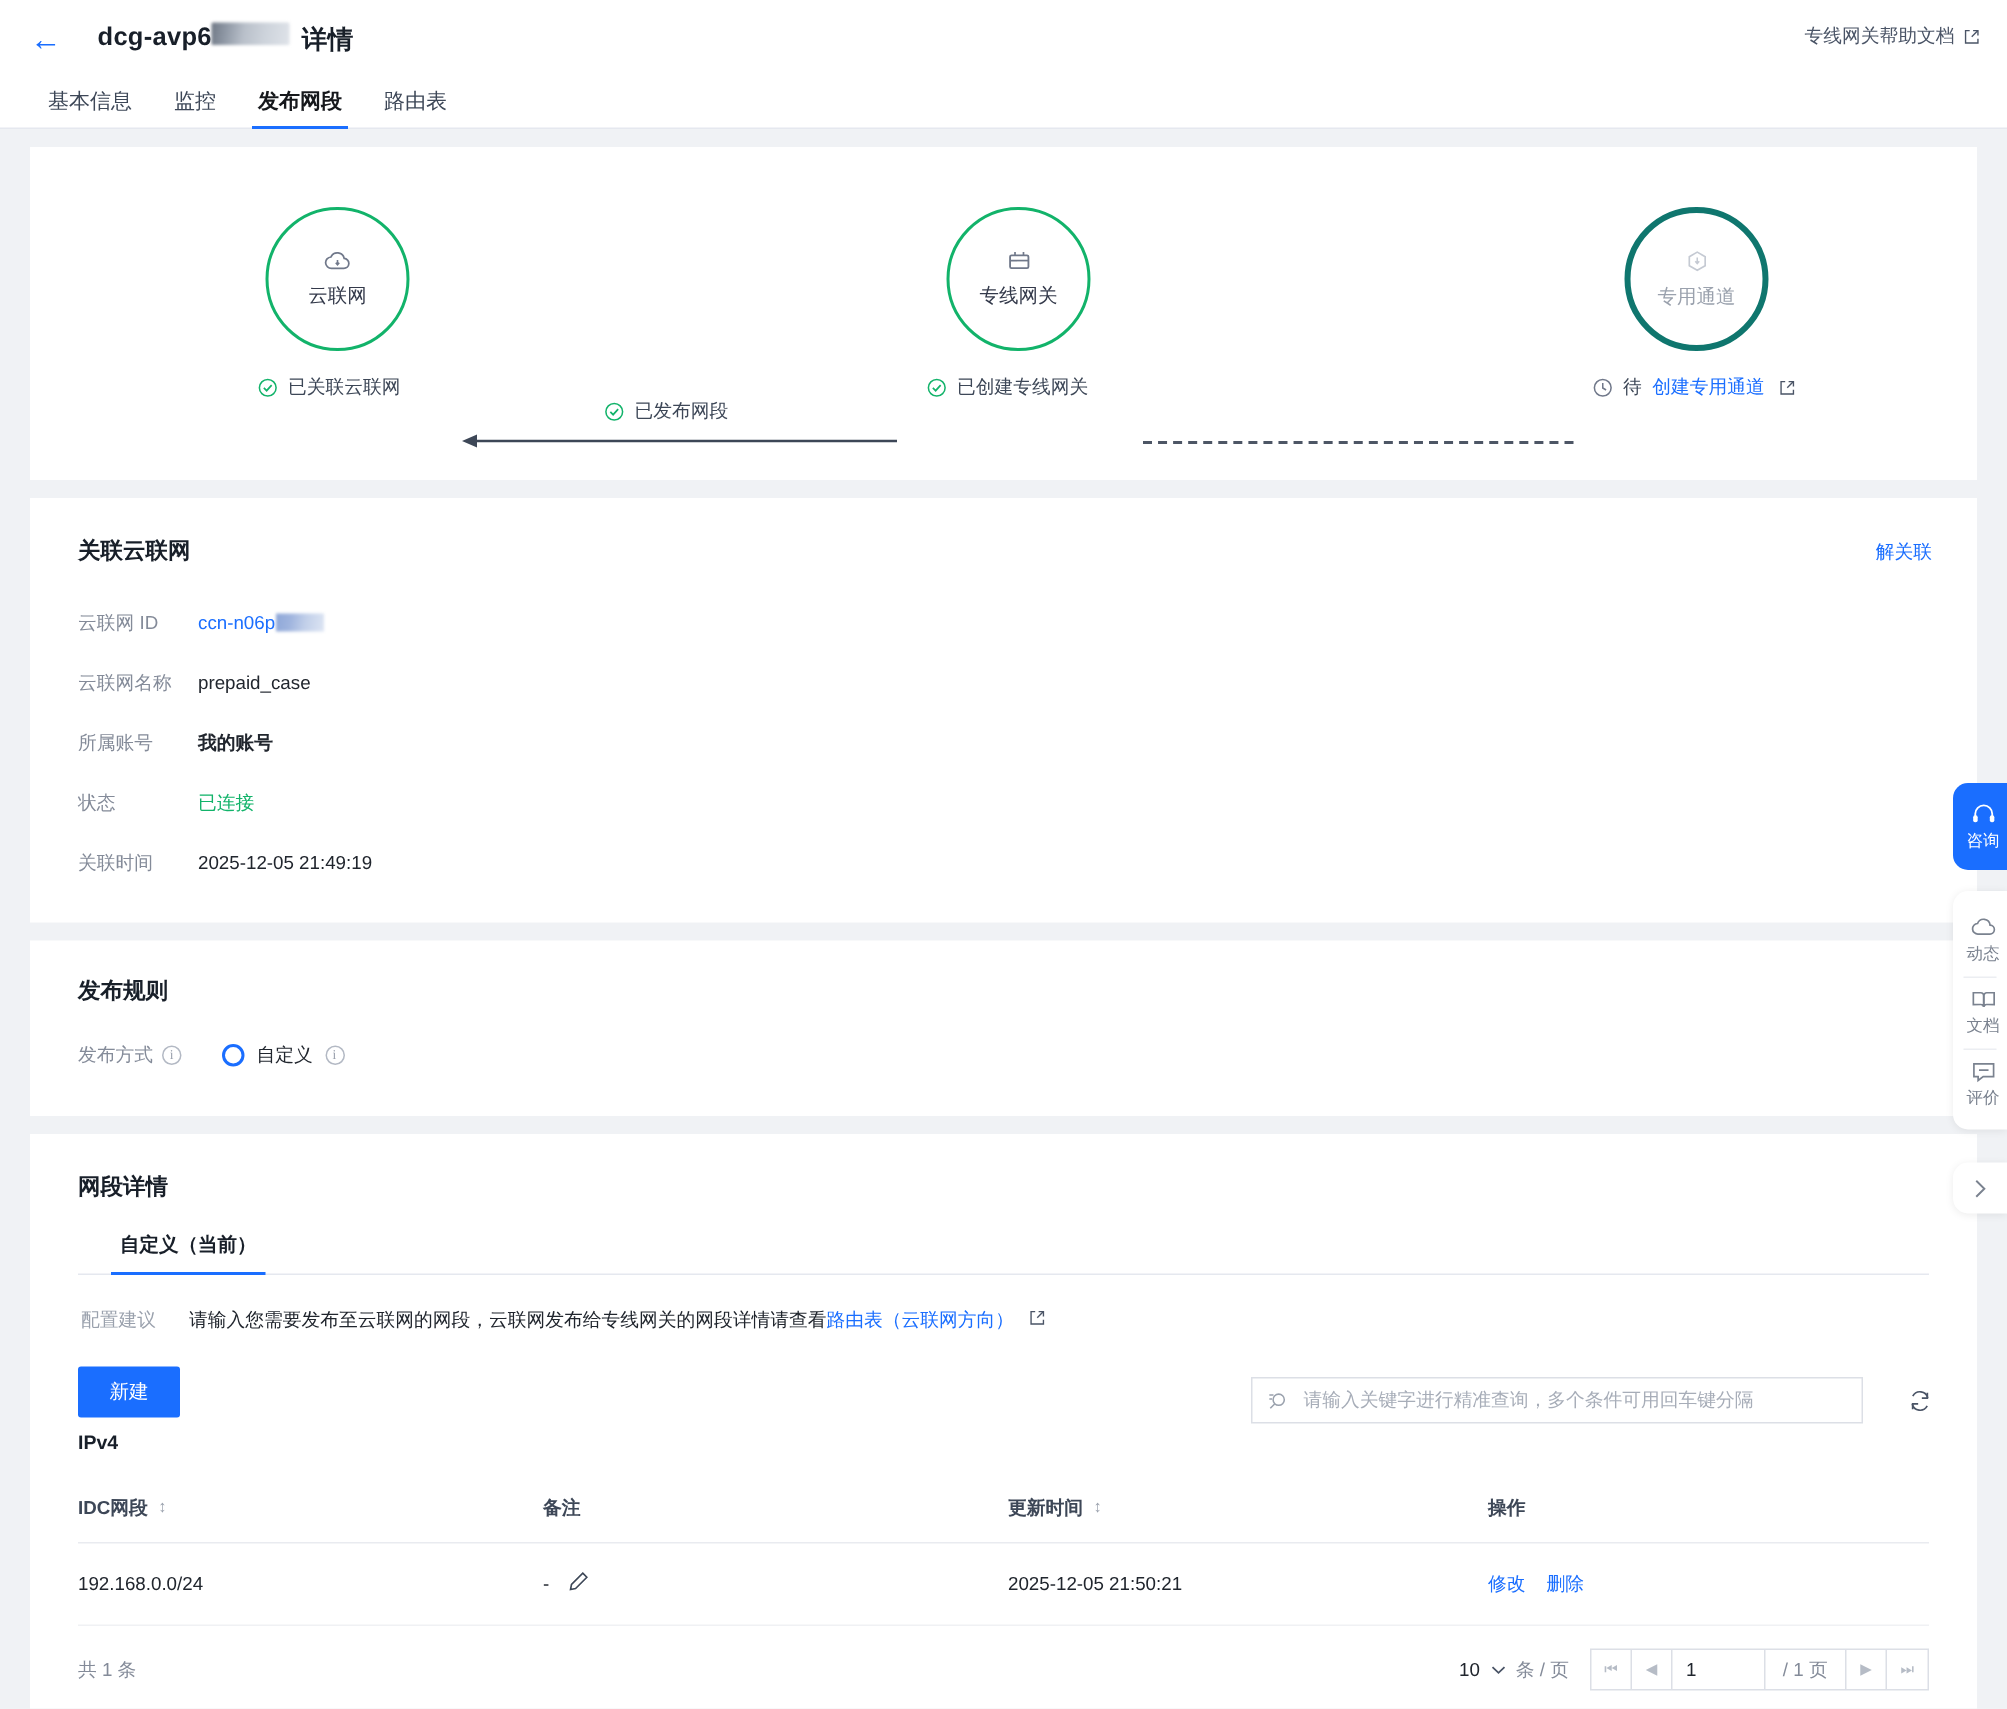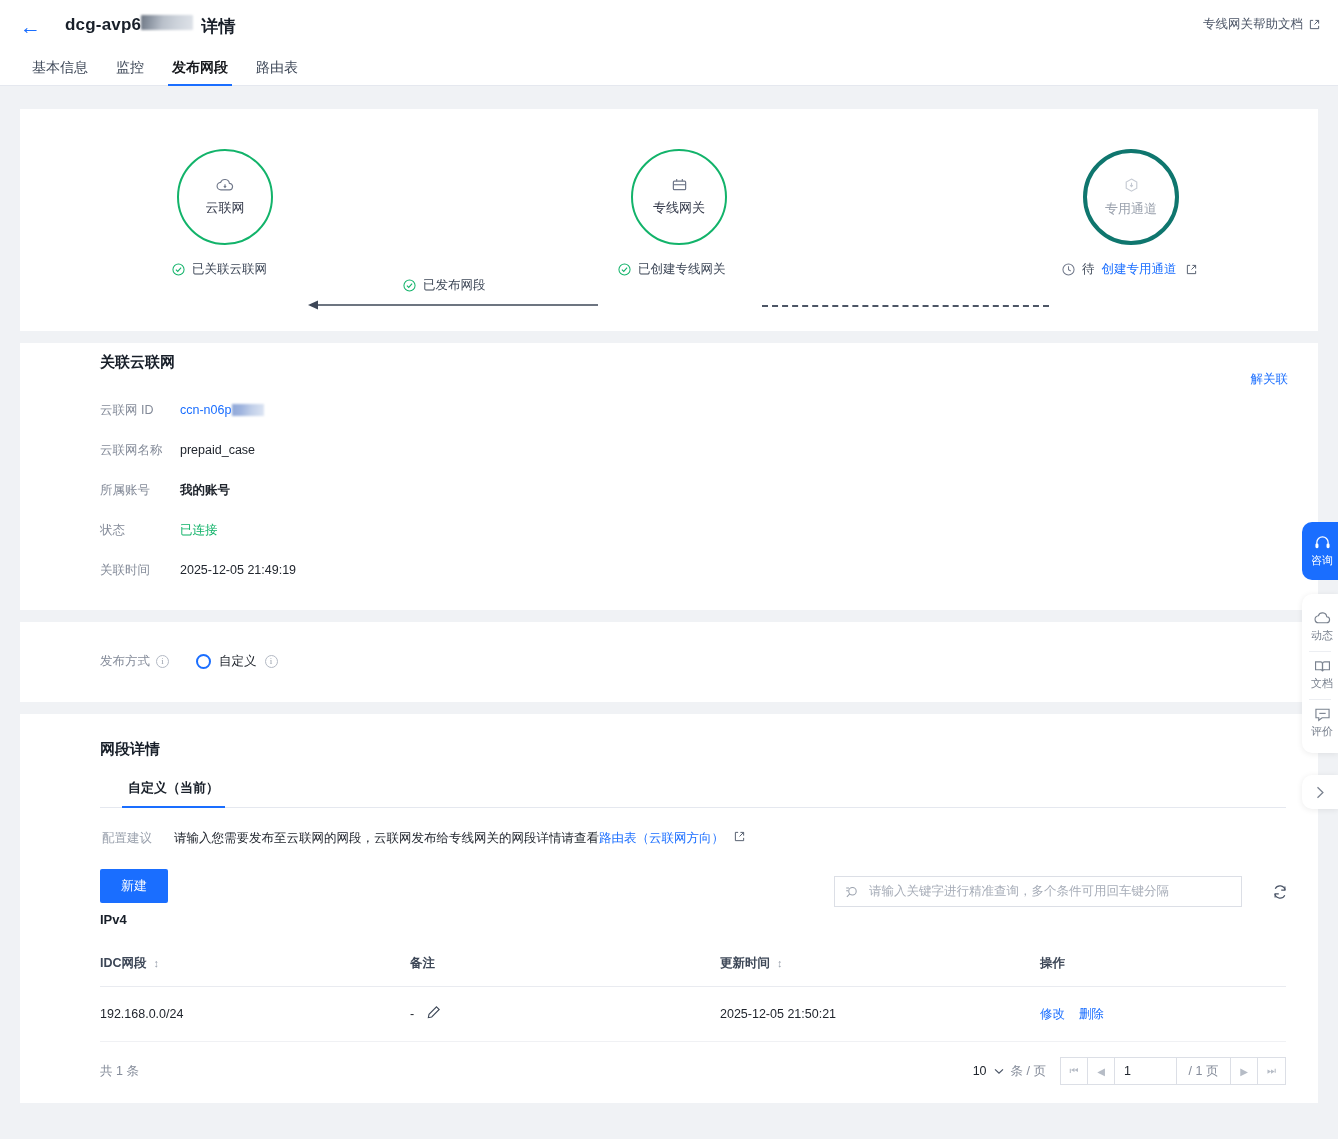--- a/index.html
+++ b/index.html
@@ -64,22 +64,22 @@
     left: 10px; right: 10px; bottom: 0;
     height: 2px; background: #1a6eff;
   }
 
   
   .card {
     background: #fff;
     margin: 12px 20px 0 20px;
     position: relative;
   }
-  .card.flow { margin-top: 23px; height: 222px; }
-  .card-body { padding: 10px 32px 26px 32px; margin-left: 48px; }
+  .card.flow { margin-top: 12px; height: 222px; }
+  .card-body { padding: 26px 32px 26px 32px; }
   .card-title {
     font-size: 15px; font-weight: bold; color: #181f29;
     margin: 0 0 18px 0;
   }
 
   
   .flow-wrap {
     position: relative; height: 222px;
   }
   .node {
@@ -422,20 +422,21 @@
       </div>
       <div class="kv-row">
         <div class="kv-key">关联时间</div>
         <div class="kv-val">2025-12-05 21:49:19</div>
       </div>
     </div>
   </div>
 
   <div class="card">
     <div class="card-body" style="padding-top:24px; padding-bottom:26px;">
+      <div class="card-title">发布规则</div>
       <div class="rule-row">
         <div class="rule-label">
           <span>发布方式</span>
           <span class="info-icon">i</span>
         </div>
         <div class="radio-wrap">
           <span class="radio"></span>
           <span class="radio-text">自定义</span>
           <span class="info-icon">i</span>
         </div>

